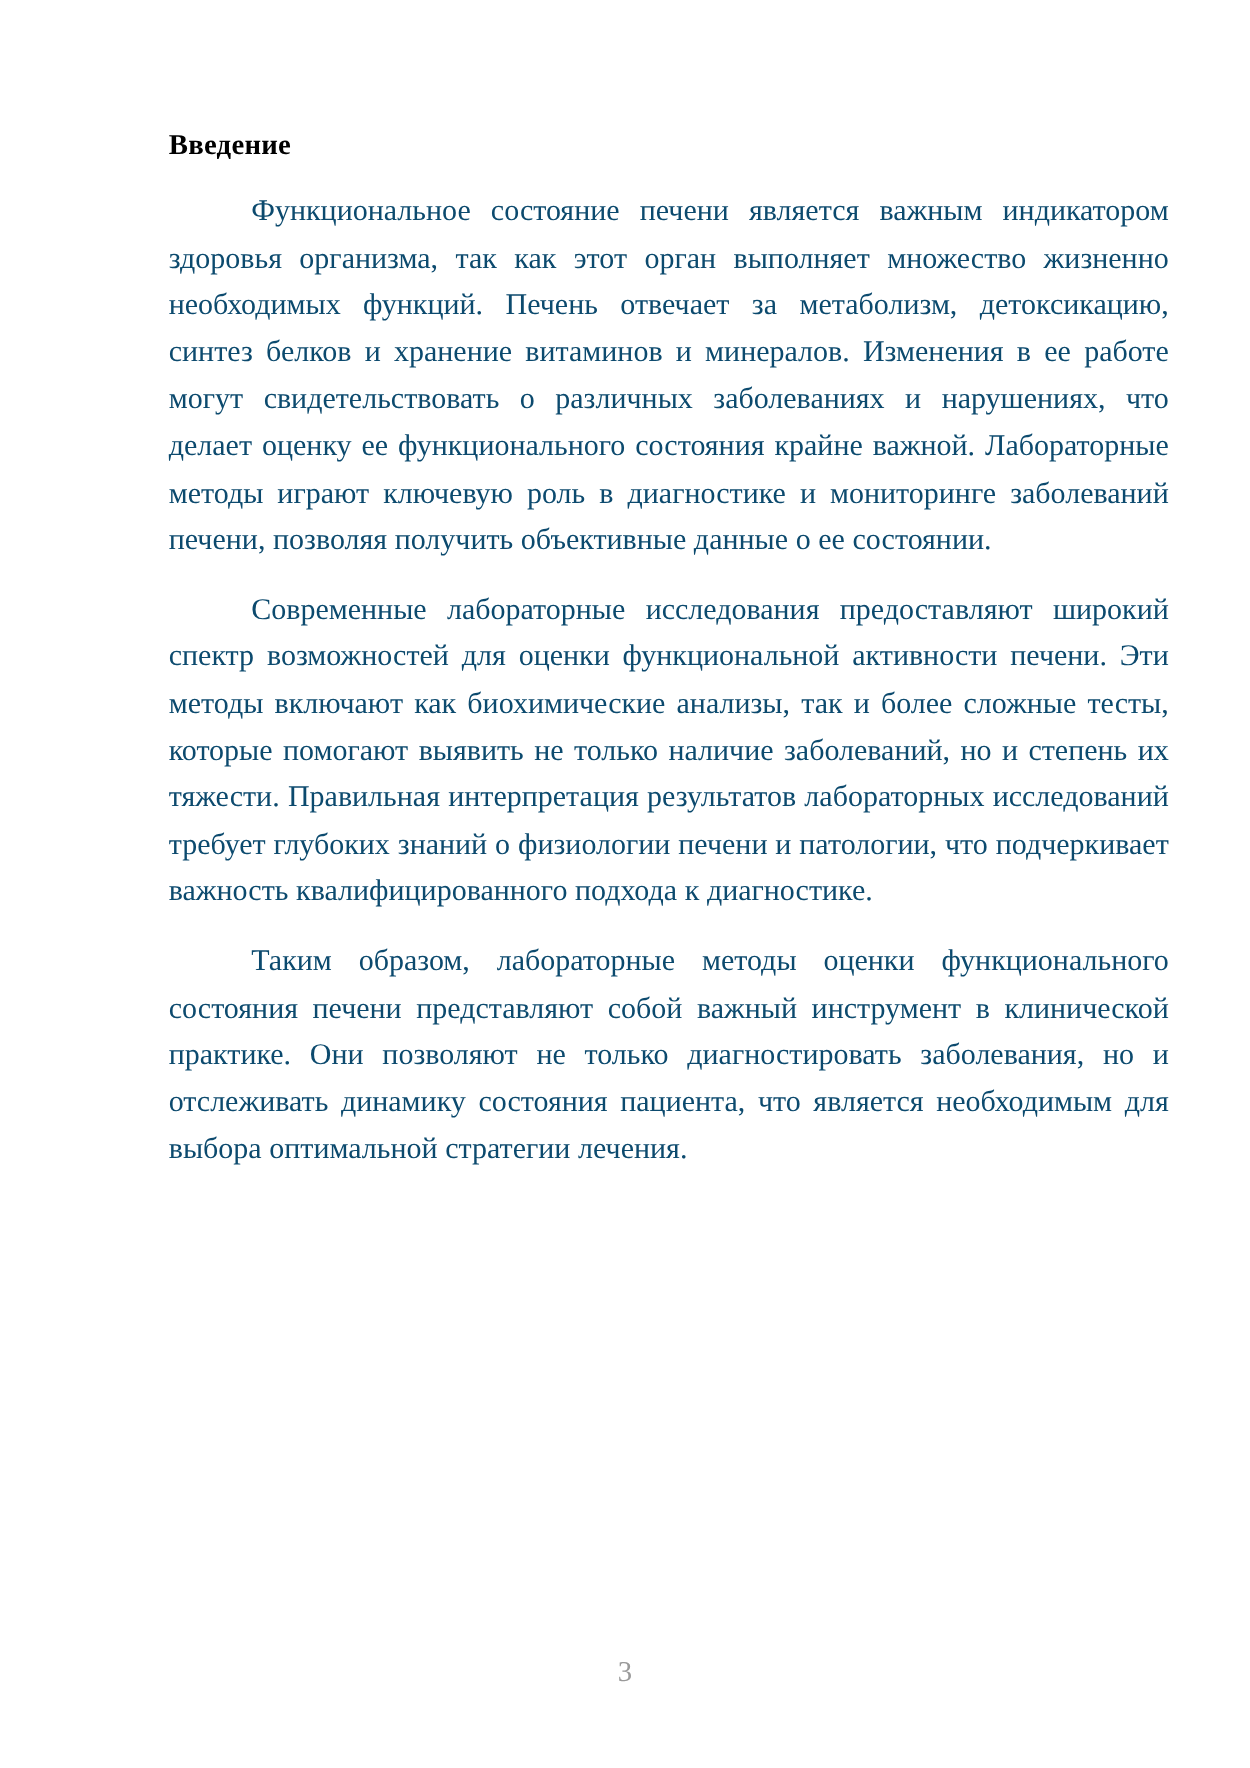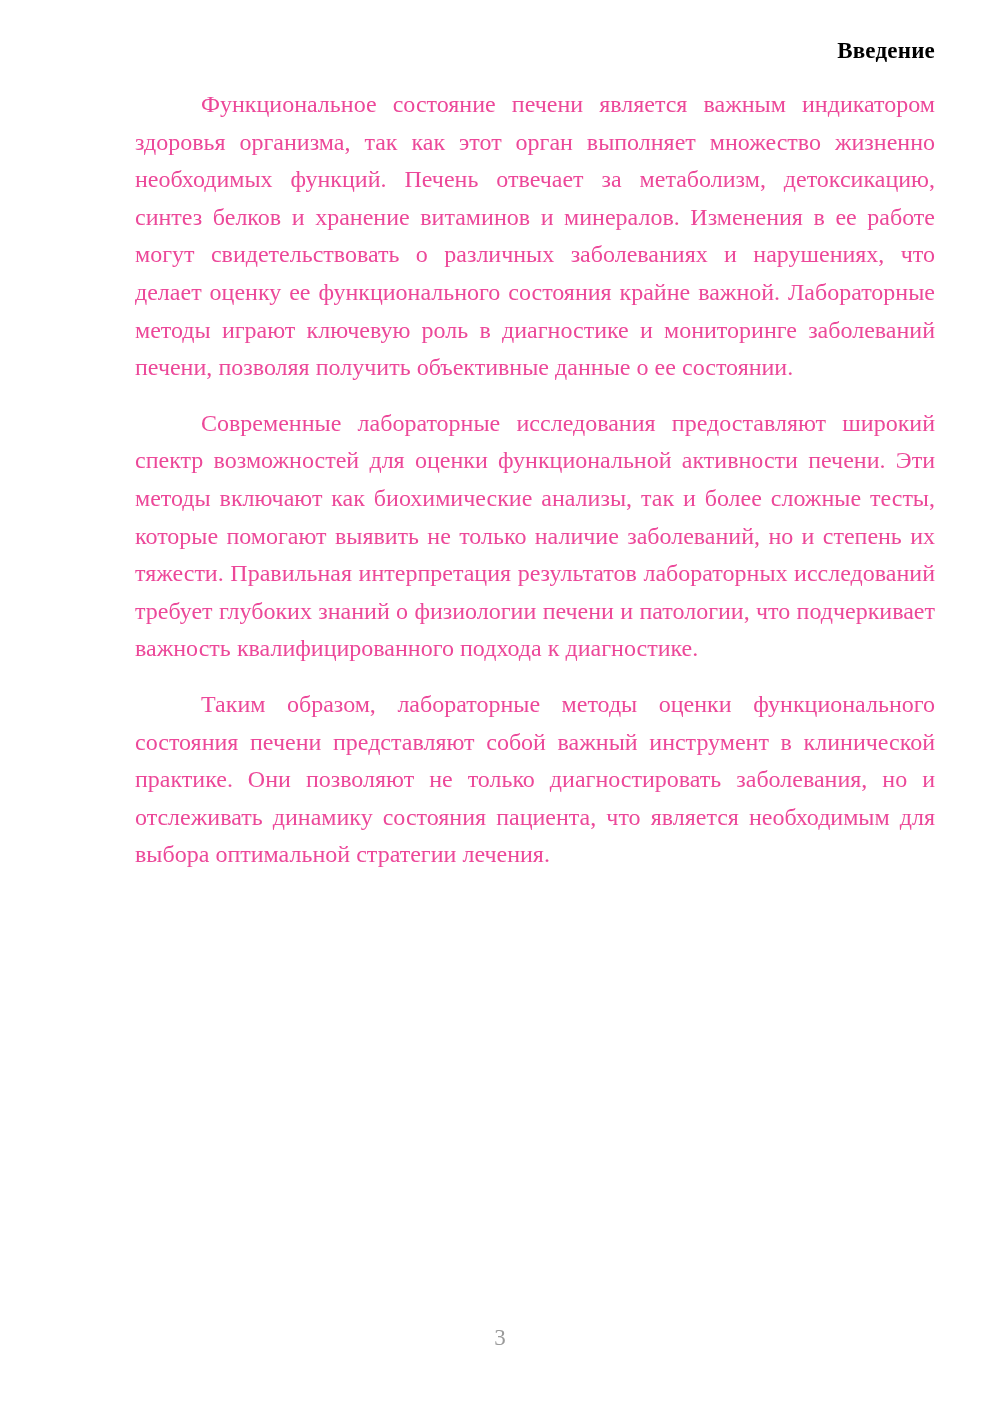--- a/index.html
+++ b/index.html
@@ -24,35 +24,35 @@
     left: 135px;
     top: 0;
     width: 800px;
   }
 
   .doc-title {
     font-family: "Liberation Serif", "DejaVu Serif", serif;
     font-size: 23px;
     font-weight: bold;
     color: #000000;
-    text-align: right;
+    text-align: left;
     margin: 0;
-    padding-top: 39px;
+    padding-top: 104px;
     letter-spacing: 0.2px;
     line-height: 1.0;
   }
 
   .body-block {
     margin-top: 24px;
   }
 
   p.para {
     font-family: "Liberation Serif", "DejaVu Serif", serif;
     font-size: 24px;
-    color: #ec4899;
+    color: #0c4a6e;
     text-align: justify;
     text-justify: inter-word;
     text-indent: 66px;
     line-height: 37.6px;
     margin: 0 0 18px 0;
     hyphens: none;
     word-spacing: 0.1px;
   }
 
   p.para:last-child {

